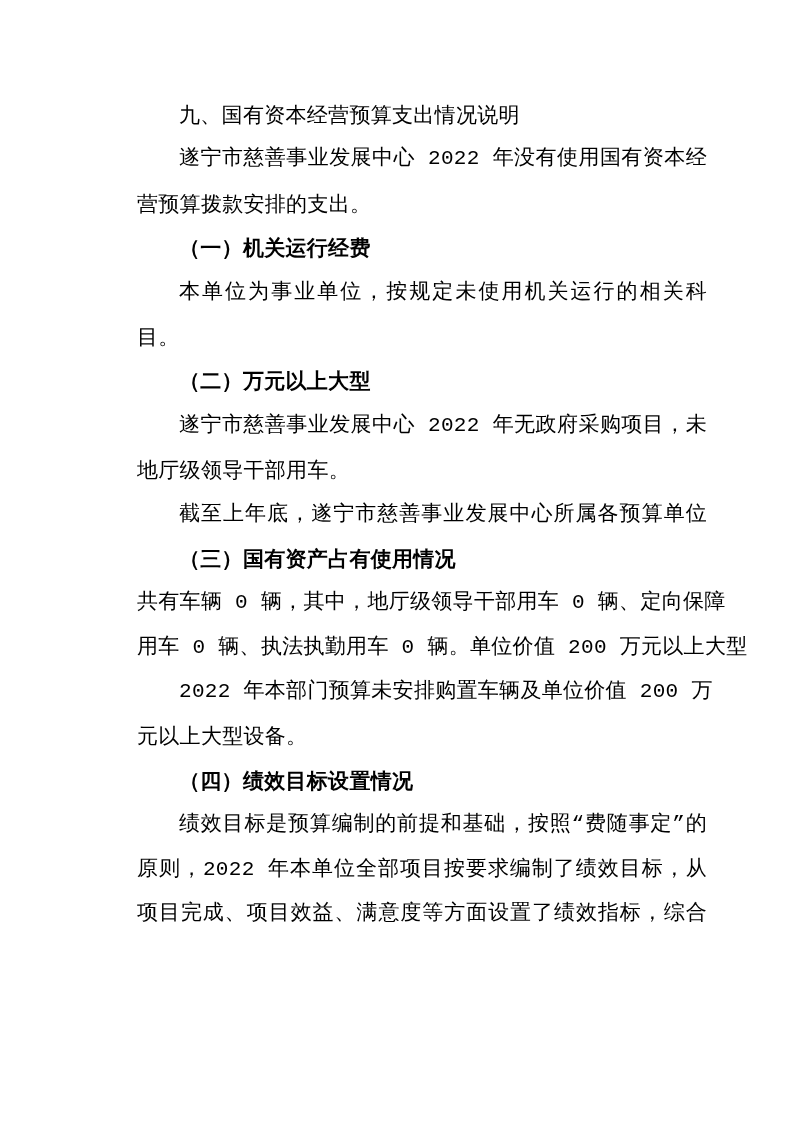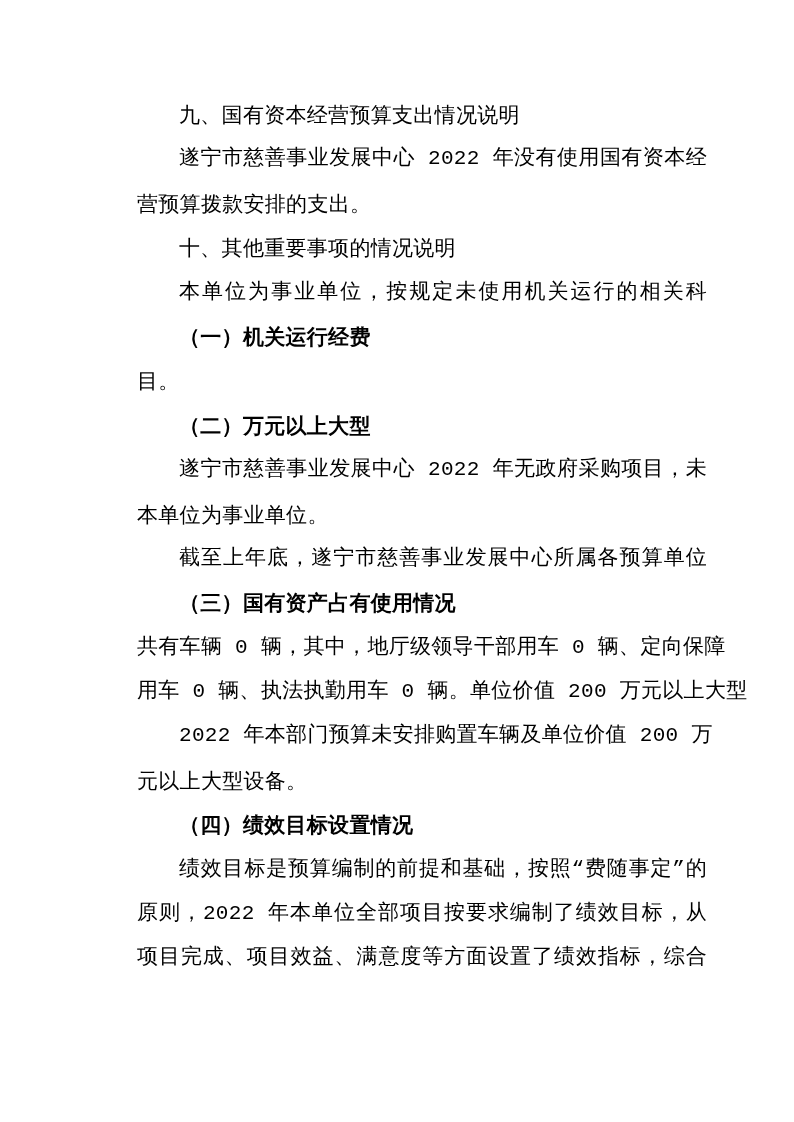--- a/index.html
+++ b/index.html
@@ -42,27 +42,26 @@
     font-family: Liberation Mono, monospace;
   }
 </style>
 </head>
 <body>
 
 <div class="page">
   <div class="line indent">九、国有资本经营预算支出情况说明</div>
   <div class="line indent fill">遂宁市慈善事业发展中心 2022 年没有使用国有资本经</div>
   <div class="line">营预算拨款安排的支出。</div>
-  <div class="line indent">十、其他重要事项的情况说明</div>
+  <div class="line indent bold">（一）机关运行经费</div>
   <div class="line indent fill">本单位为事业单位，按规定未使用机关运行的相关科</div>
-  <div class="line indent bold">（一）机关运行经费</div>
   <div class="line">目。</div>
   <div class="line indent bold">（二）万元以上大型</div>
   <div class="line indent fill">遂宁市慈善事业发展中心 2022 年无政府采购项目，未</div>
-  <div class="line">本单位为事业单位。</div>
+  <div class="line">地厅级领导干部用车。</div>
   <div class="line indent fill">截至上年底，遂宁市慈善事业发展中心所属各预算单位</div>
   <div class="line indent bold">（三）国有资产占有使用情况</div>
   <div class="line fill">共有车辆 0 辆，其中，地厅级领导干部用车 0 辆、定向保障</div>
   <div class="line fill">用车 0 辆、执法执勤用车 0 辆。单位价值 200 万元以上大型</div>
   <div class="line indent fill">2022 年本部门预算未安排购置车辆及单位价值 200 万</div>
   <div class="line">元以上大型设备。</div>
   <div class="line indent bold">（四）绩效目标设置情况</div>
   <div class="line indent fill">绩效目标是预算编制的前提和基础，按照“费随事定”的</div>
   <div class="line fill">原则，2022 年本单位全部项目按要求编制了绩效目标，从</div>
   <div class="line fill">项目完成、项目效益、满意度等方面设置了绩效指标，综合</div>

